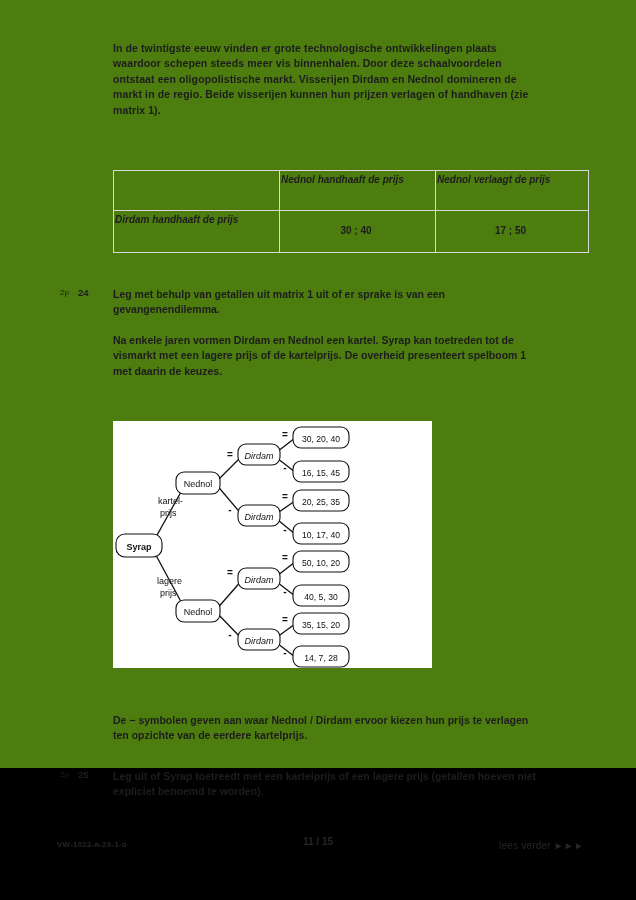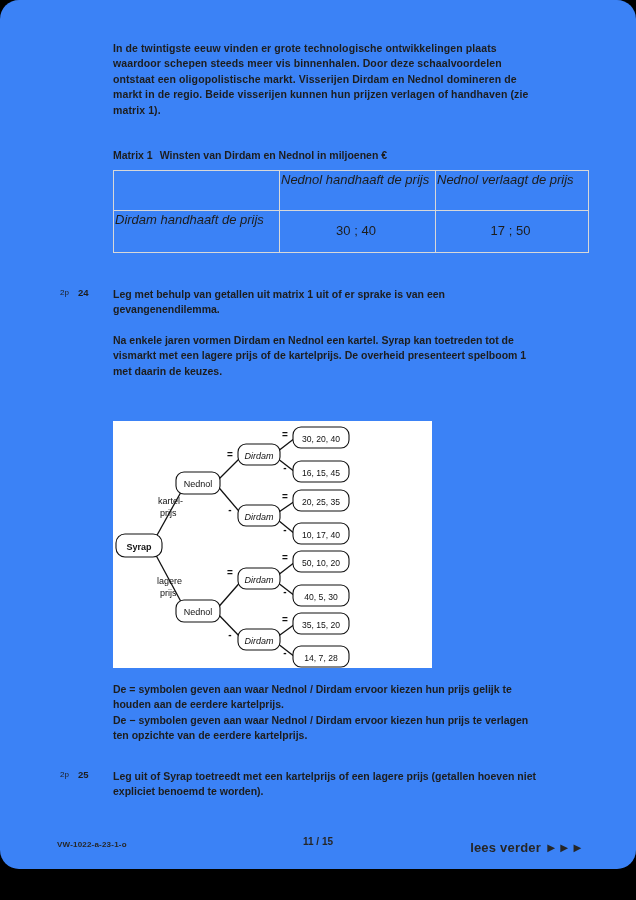--- a/index.html
+++ b/index.html
@@ -13,23 +13,22 @@
     position: relative;
     font-family: "Liberation Sans", sans-serif;
     color: #1c1c1c;
     overflow: hidden;
   }
 
   .page {
     position: absolute;
     left: 0; top: 0;
     width: 636px;
-    height: 869px;
-    background: #3b82f6;
-    border-radius: 19px;
+    height: 768px;
+    background: #4d7c0f;
   }
 
   
   .intro {
     position: absolute;
     left: 113px;
     top: 41px;
     width: 420px;
     font-size: 10.5px;
     font-weight: bold;
@@ -58,22 +57,22 @@
     width: 457px;
   }
   table.matrix {
     border-collapse: collapse;
     width: 457px;
     table-layout: fixed;
   }
   table.matrix td {
     border: 1px solid #d8d8d8;
     padding: 3px 4px 4px 1px;
-    font-size: 13px;
-    font-weight: normal;
+    font-size: 10px;
+    font-weight: bold;
     line-height: 12.6px;
     color: #1d1d1d;
     vertical-align: top;
     height: 17px;
   }
   table.matrix td.col-a { width: 160px; }
   table.matrix td.col-b { width: 150px; }
   table.matrix td.col-c { width: 147px; }
   table.matrix td.hdr {
     font-style: italic;
@@ -203,36 +202,33 @@
     width: 636px;
     text-align: center;
     font-size: 10px;
     font-weight: bold;
     color: #262626;
   }
   .footer-right {
     position: absolute;
     right: 52px;
     top: 840px;
-    font-size: 13px;
-    font-weight: bold;
+    font-size: 10px;
+    font-weight: normal;
     color: #262626;
     letter-spacing: 0.2px;
   }
 </style>
 </head>
 <body>
 
 <div class="page">
 
   <div class="intro">In de twintigste eeuw vinden er grote technologische ontwikkelingen plaats waardoor schepen steeds meer vis binnenhalen. Door deze schaalvoordelen ontstaat een oligopolistische markt. Visserijen Dirdam en Nednol domineren de markt in de regio. Beide visserijen kunnen hun prijzen verlagen of handhaven (zie matrix 1).</div>
 
-  <div class="matrix-caption">
-    <span class="cap-label">Matrix 1</span><span>Winsten van Dirdam en Nednol in miljoenen €</span>
-  </div>
 
   <div class="matrix-wrap">
     <table class="matrix">
       <tbody>
           <tr class="r-hdr">
         <td class="col-a empty"></td>
         <td class="col-b hdr">Nednol handhaaft de prijs</td>
         <td class="col-c hdr">Nednol verlaagt de prijs</td>
       </tr>
       <tr class="r1">
@@ -358,21 +354,20 @@
         <rect x="180" y="192" width="56" height="21" rx="8" ry="8" fill="#ffffff" stroke="#111111" stroke-width="1.1"></rect>
         <text class="payoff-txt" x="208" y="207" text-anchor="middle">35, 15, 20</text>
       </g>
       <g>
         <rect x="180" y="225" width="56" height="21" rx="8" ry="8" fill="#ffffff" stroke="#111111" stroke-width="1.1"></rect>
         <text class="payoff-txt" x="208" y="240" text-anchor="middle">14, 7, 28</text>
       </g>
     </svg>
   </div>
 
-  <div class="legend" style="top:682px;">De = symbolen geven aan waar Nednol / Dirdam ervoor kiezen hun prijs gelijk te houden aan de eerdere kartelprijs.</div>
   <div class="legend" style="top:713px;">De − symbolen geven aan waar Nednol / Dirdam ervoor kiezen hun prijs te verlagen ten opzichte van de eerdere kartelprijs.</div>
 
   <div class="qrow">
     <div class="q-mark" style="top:770px;">2p</div>
     <div class="q-num" style="top:769px;">25</div>
     <div class="q-text" style="top:769px;">Leg uit of Syrap toetreedt met een kartelprijs of een lagere prijs (getallen hoeven niet expliciet benoemd te worden).</div>
   </div>
 
   <div class="footer-left">VW-1022-a-23-1-o</div>
   <div class="footer-center">11 / 15</div>

